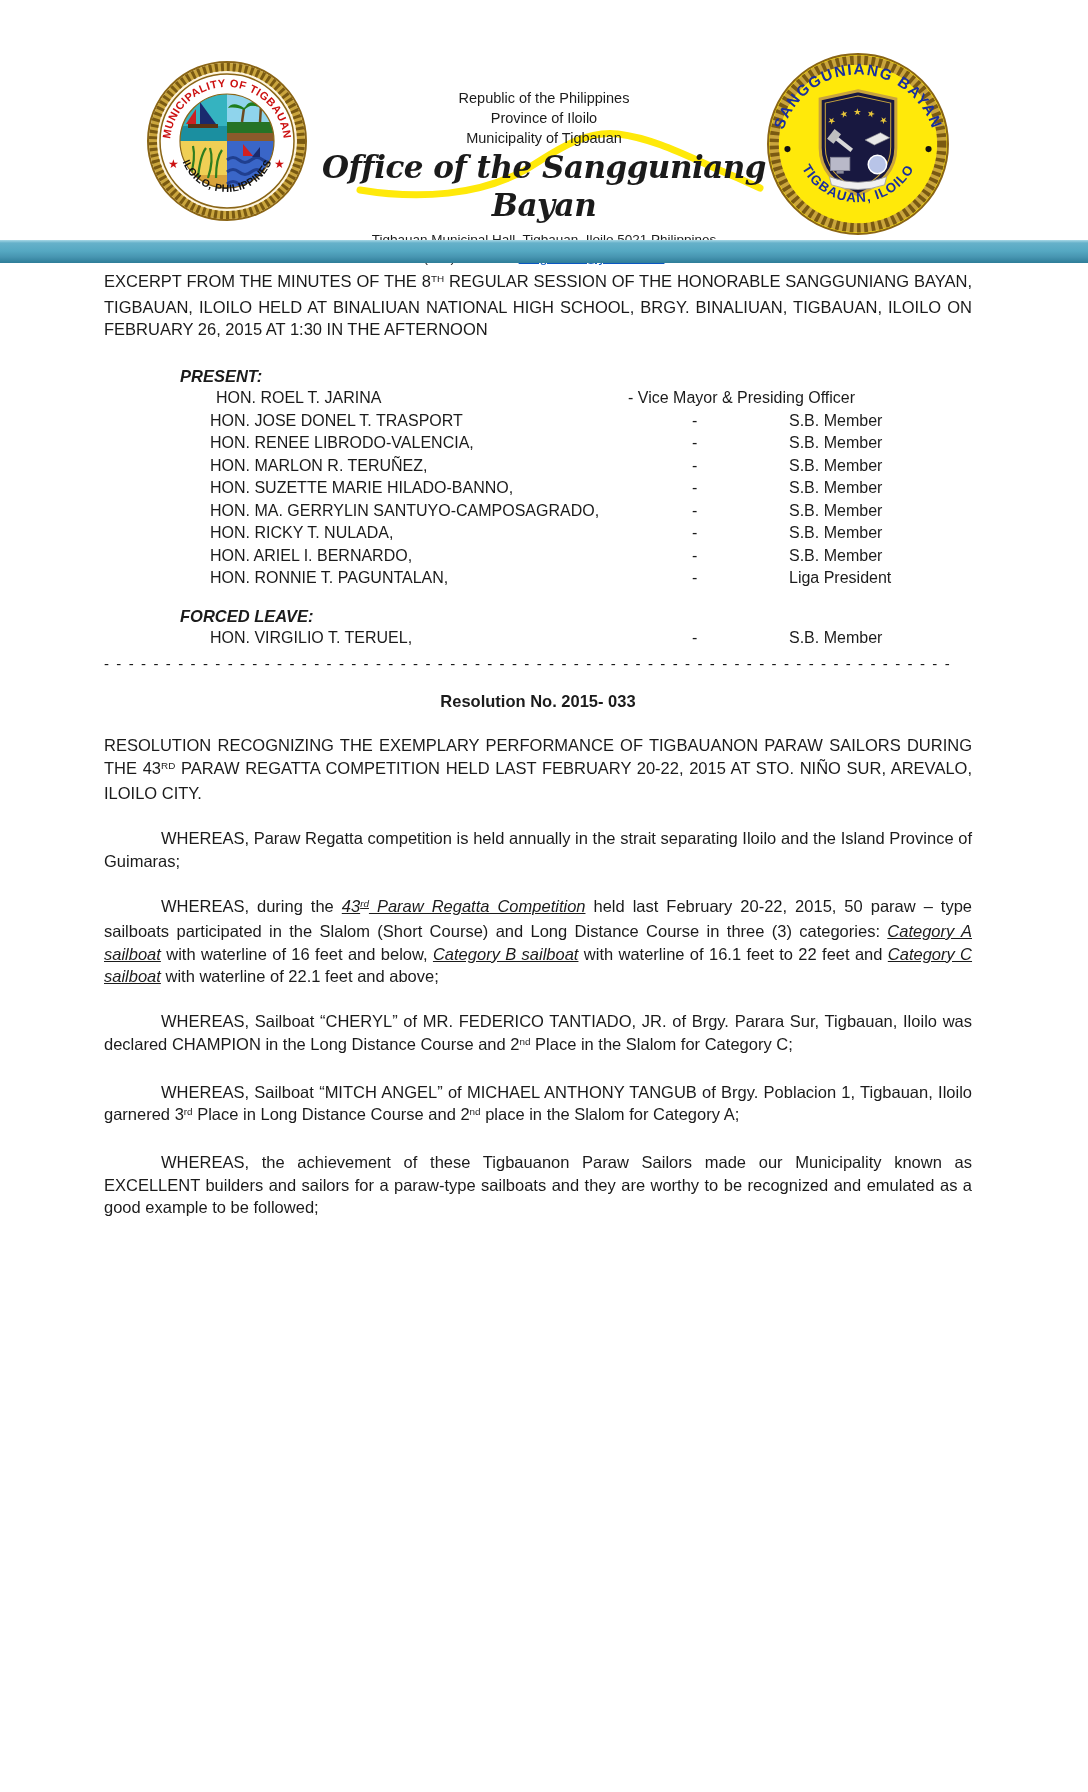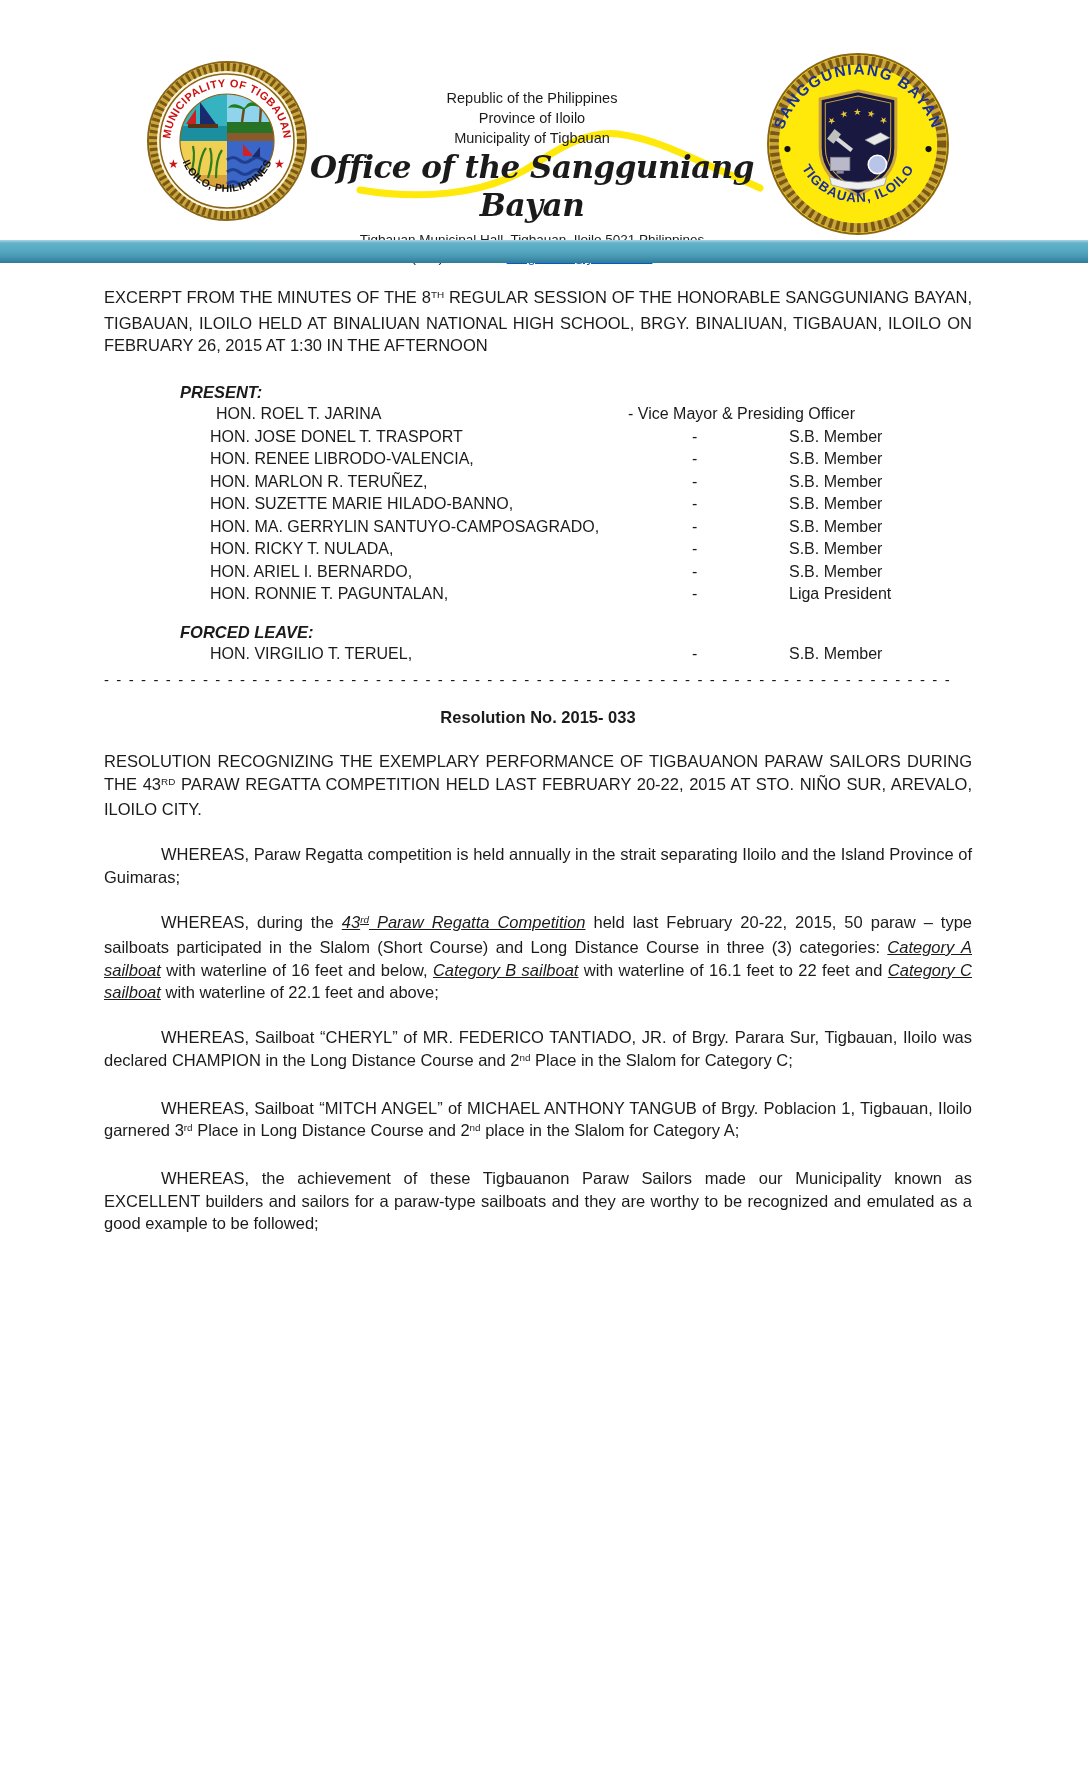--- a/index.html
+++ b/index.html
@@ -3,33 +3,33 @@
 <meta charset="utf-8">
 <style>
   html,body{margin:0;padding:0;background:#ffffff;}
   .page{position:relative;width:1088px;height:1792px;background:#ffffff;overflow:hidden;
         font-family:"Liberation Sans", sans-serif;color:#1b1b1b;}
   
   .seal{position:absolute;}
   .seal-left{left:146px;top:60px;width:162px;height:162px;}
   .seal-right{left:766px;top:52px;width:184px;height:184px;}
   .swoosh{position:absolute;left:330px;top:112px;width:460px;height:100px;}
-  .header-center{position:absolute;left:272px;top:88px;width:520px;text-align:center;}
+  .header-center{position:absolute;left:284px;top:88px;width:520px;text-align:center;}
   .h-line{font-size:14.5px;line-height:20px;}
   .h-office{font-family:"DejaVu Serif", serif;font-style:italic;font-weight:bold;
             font-size:31px;line-height:38px;letter-spacing:-0.5px;}
   .h-addr{font-size:13.5px;line-height:18px;margin-top:7px;}
   .h-contact{font-size:13.5px;line-height:18px;}
   .email-link{color:#0a56c2;text-decoration:underline;cursor:pointer;}
   .bar{position:absolute;left:0;top:240px;width:1088px;height:23px;
        background:linear-gradient(180deg,#a8d8e6 0px,#66b1ca 3px,#55a8c2 11px,#4795b1 17px,#2e7d98 23px);}
   
   .content{position:absolute;left:104px;top:262px;width:868px;}
   .para{font-size:16.5px;line-height:22.5px;text-align:justify;margin:0;}
-  .excerpt{margin-top:24px;}
+  .excerpt{margin-top:8px;}
   .sup{font-size:60%;position:relative;top:-0.5em;}
   .i{font-style:italic;text-decoration:underline;}
   .u{text-decoration:underline;}
   .section-heading{margin:24px 0 0 76px;font-size:16.5px;line-height:22.5px;
                    font-weight:bold;font-style:italic;}
   .fl-heading{margin-top:15px;}
   .roster-row{position:relative;height:22.5px;font-size:16px;line-height:22.5px;}
   .r-name{margin-left:106px;}
   .row-wide .r-name{margin-left:112px;}
   .r-dash{position:absolute;left:588px;top:0;}

